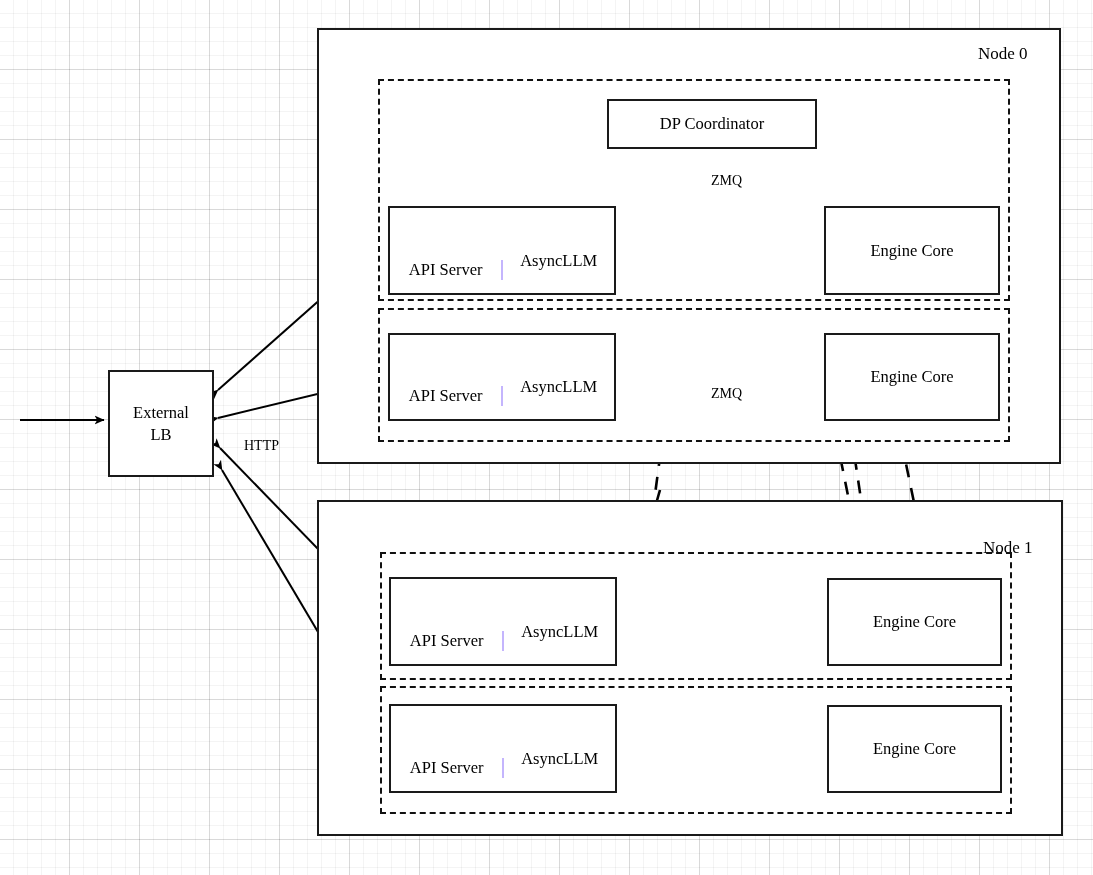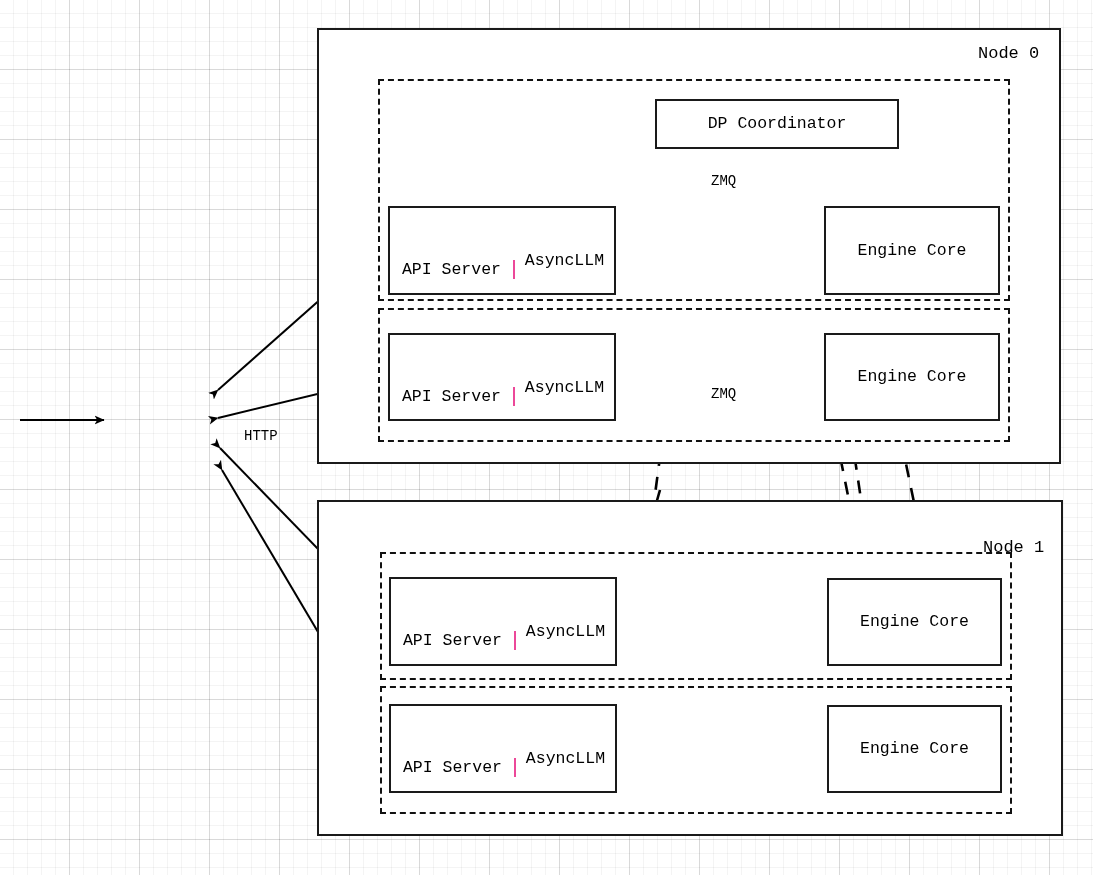--- a/index.html
+++ b/index.html
@@ -12,21 +12,21 @@
     width: 1093px;
     height: 875px;
     background-color: #ffffff;
     background-image:
       linear-gradient(to right, rgba(0,0,0,0.045) 1px, transparent 1px),
       linear-gradient(to bottom, rgba(0,0,0,0.045) 1px, transparent 1px),
       linear-gradient(to right, rgba(0,0,0,0.11) 1px, transparent 1px),
       linear-gradient(to bottom, rgba(0,0,0,0.11) 1px, transparent 1px);
     background-size: 14px 14px, 14px 14px, 70px 70px, 70px 70px;
     background-position: -1px -1px, -1px -1px, -1px -1px, -1px -1px;
-    font-family: Liberation Mono, monospace;
+    font-family: Liberation Serif, serif;
     overflow: hidden;
   }
   svg.layer {
     position: absolute;
     left: 0; top: 0;
     width: 1093px;
     height: 875px;
   }
   .node-box {
     position: absolute;
@@ -56,21 +56,21 @@
   .split-cell {
     flex: 1 1 auto;
     display: flex;
     align-items: center;
     justify-content: center;
     font-size: 16.5px;
     color: #000;
     white-space: nowrap;
   }
   .split-cell.left {
-    border-right: 2px solid #ec4899;
+    border-right: 2px solid #c4b5fd;
     padding: 0 9px;
     margin-top: 38px;
   }
   .split-cell.right {
     padding: 0 7px;
     margin-top: 20px;
   }
   .box-label {
     font-size: 16.5px;
     color: #000;
@@ -204,21 +204,21 @@
       <line x1="648" y1="660" x2="622" y2="720" stroke="#000" stroke-width="2.6" stroke-dasharray="13 11" marker-end="url(#ahd)"></line>
     </g>
   </svg>
 
   <div class="node-box" style="left:317px; top:28px; width:744px; height:436px;"></div>
   <div class="node-title" style="left:978px; top:44px;">Node 0</div>
 
   <div class="dash-group" style="left:378px; top:79px; width:632px; height:222px;"></div>
   <div class="dash-group" style="left:378px; top:308px; width:632px; height:134px;"></div>
 
-  <div class="solid-box" style="left:607px; top:99px; width:244px; height:50px;margin-left:48px;">
+  <div class="solid-box" style="left:607px; top:99px; width:210px; height:50px;">
     <span class="box-label">DP Coordinator</span>
   </div>
 
   <div class="solid-box split-box" style="left:388px; top:206px; width:228px; height:89px;">
     <span class="split-cell left">API Server</span>
     <span class="split-cell right">AsyncLLM</span>
   </div>
   <div class="solid-box" style="left:824px; top:206px; width:176px; height:89px;">
     <span class="box-label">Engine Core</span>
   </div>
@@ -249,15 +249,19 @@
   </div>
 
   <div class="solid-box split-box" style="left:389px; top:704px; width:228px; height:89px;">
     <span class="split-cell left">API Server</span>
     <span class="split-cell right">AsyncLLM</span>
   </div>
   <div class="solid-box" style="left:827px; top:705px; width:175px; height:88px;">
     <span class="box-label">Engine Core</span>
   </div>
 
-  <div class="free-label" style="left:244px; top:428px;">HTTP</div>
+  <div class="solid-box" style="left:108px; top:370px; width:106px; height:107px;">
+    <span class="box-label">External
+LB</span>
+  </div>
+  <div class="free-label" style="left:244px; top:438px;">HTTP</div>
 
 </div>
 
 </body></html>

